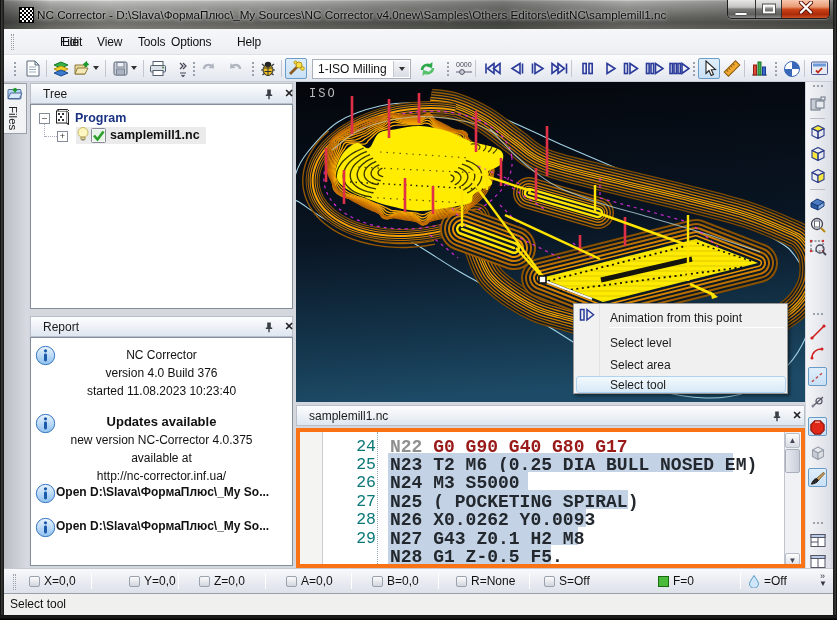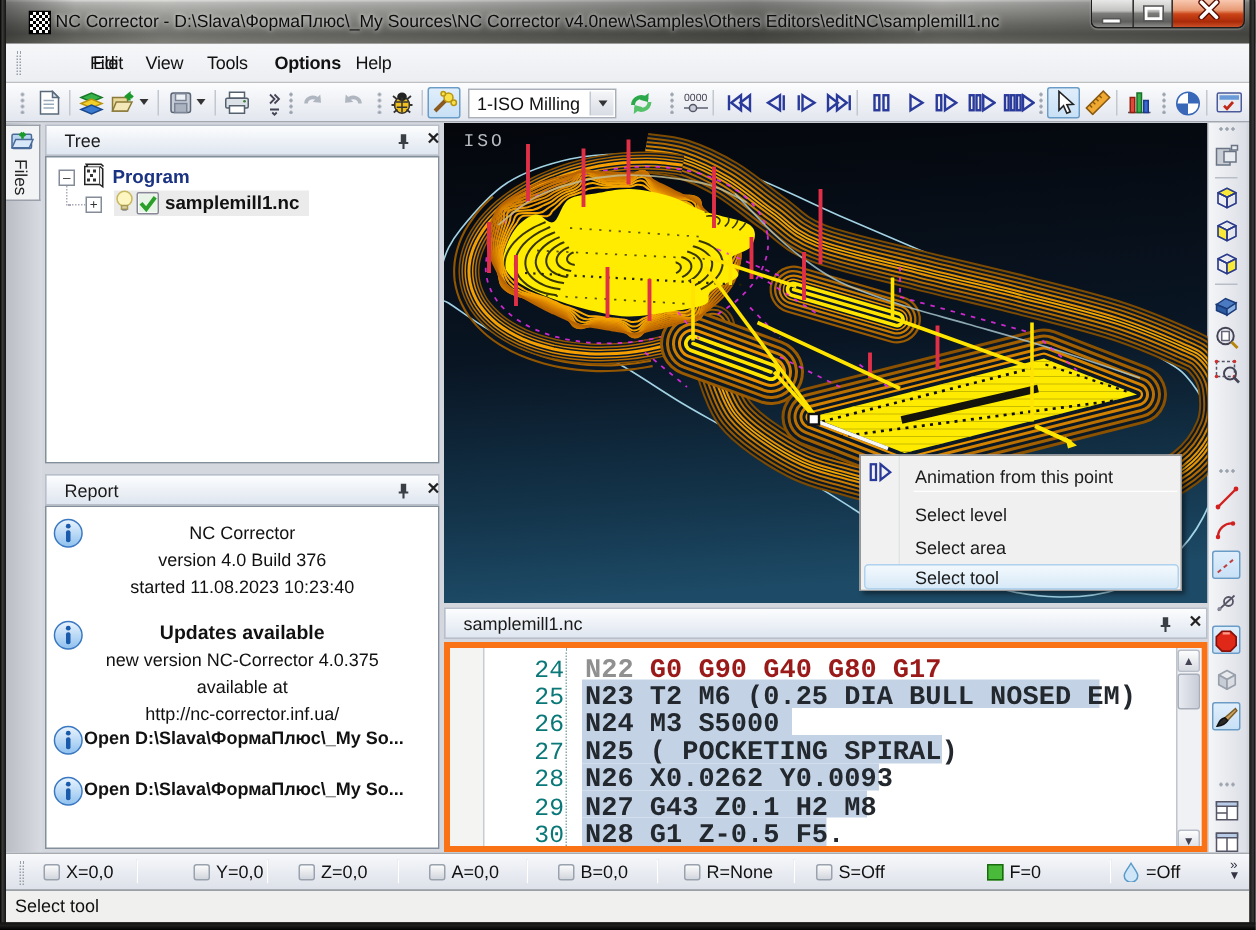--- a/index.html
+++ b/index.html
@@ -130,21 +130,21 @@
           <path d="M2.5 1.5 L12.5 11.5 M12.5 1.5 L2.5 11.5" stroke="#ffffff" stroke-width="2.4" stroke-linecap="round"></path>
         </svg></span>
     </div>
 </div>
 <div id="menubar" class="abs">
     <span class="gripv abs" style="left:7px;top:5px;"></span>
     <span class="mi abs" style="left:16px;margin-left:40px;">File</span>
     <span class="mi abs" style="left:58px;">Edit</span>
     <span class="mi abs" style="left:93px;">View</span>
     <span class="mi abs" style="left:134px;">Tools</span>
-    <span class="mi abs" style="left:179px;font-weight:bold;">Options</span>
+    <span class="mi abs" style="left:167px;">Options</span>
     <span class="mi abs" style="left:233px;">Help</span>
   </div>
 <div id="toolbar" class="abs">
     <div class="tgrip" style="left:9px;"></div>
     <div class="tbtn " style="left:17px;">
       <svg width="17" height="17" viewBox="0 0 17 17">
         <path d="M3 1h8l4 4v11H3z" fill="#fff" stroke="#5a6a7a"></path>
         <path d="M11 1l4 4h-4z" fill="#d8e4f0" stroke="#5a6a7a"></path>
         <g stroke="#9ab" stroke-width="1">
           <line x1="5" y1="7" x2="12" y2="7"></line>
@@ -662,21 +662,20 @@
     <div class="abs sel" style="left:88px;top:58.2px;width:240px;height:18.4px;"></div>
     <div class="crow" style="top:59.7px;"><span class="lnum">27</span></div>
     <div class="crow" style="top:59.7px;"><span class="ctext">N25 ( POCKETING SPIRAL)</span></div>
     <div class="abs sel" style="left:88px;top:76.6px;width:198px;height:18.4px;"></div>
     <div class="crow" style="top:78.1px;"><span class="lnum">28</span></div>
     <div class="crow" style="top:78.1px;"><span class="ctext">N26 X0.0262 Y0.0093</span></div>
     <div class="abs sel" style="left:88px;top:95.0px;width:190px;height:18.4px;"></div>
     <div class="crow" style="top:96.5px;"><span class="lnum">29</span></div>
     <div class="crow" style="top:96.5px;"><span class="ctext">N27 G43 Z0.1 H2 M8</span></div>
     <div class="abs sel" style="left:88px;top:113.4px;width:163px;height:18.4px;"></div>
-    <div class="crow" style="top:114.9px;"><span class="lnum">30</span></div>
     <div class="crow" style="top:114.9px;"><span class="ctext">N28 G1 Z-0.5 F5.</span></div>
     <div class="abs sel" style="left:88px;top:131.8px;width:305px;height:18.4px;"></div>
     <div class="crow" style="top:133.3px;"><span class="lnum">31</span></div>
     <div class="crow" style="top:133.3px;"><span class="ctext">N29 G2 X0.0011 Y0.0101 R0.0070 F11</span></div>
     <div class="sb" style="right:0;top:0;width:17px;height:138px;border-left:1px solid #c0c4cc;"></div>
     <div class="sbtn" style="right:1px;top:1px;">▲</div>
     <div class="sthumb" style="right:1px;top:17px;width:15px;height:24px;"></div>
     <div class="sbtn" style="right:1px;top:121px;">▼</div>
   </div>
 <div id="rightstrip" class="abs"></div>

